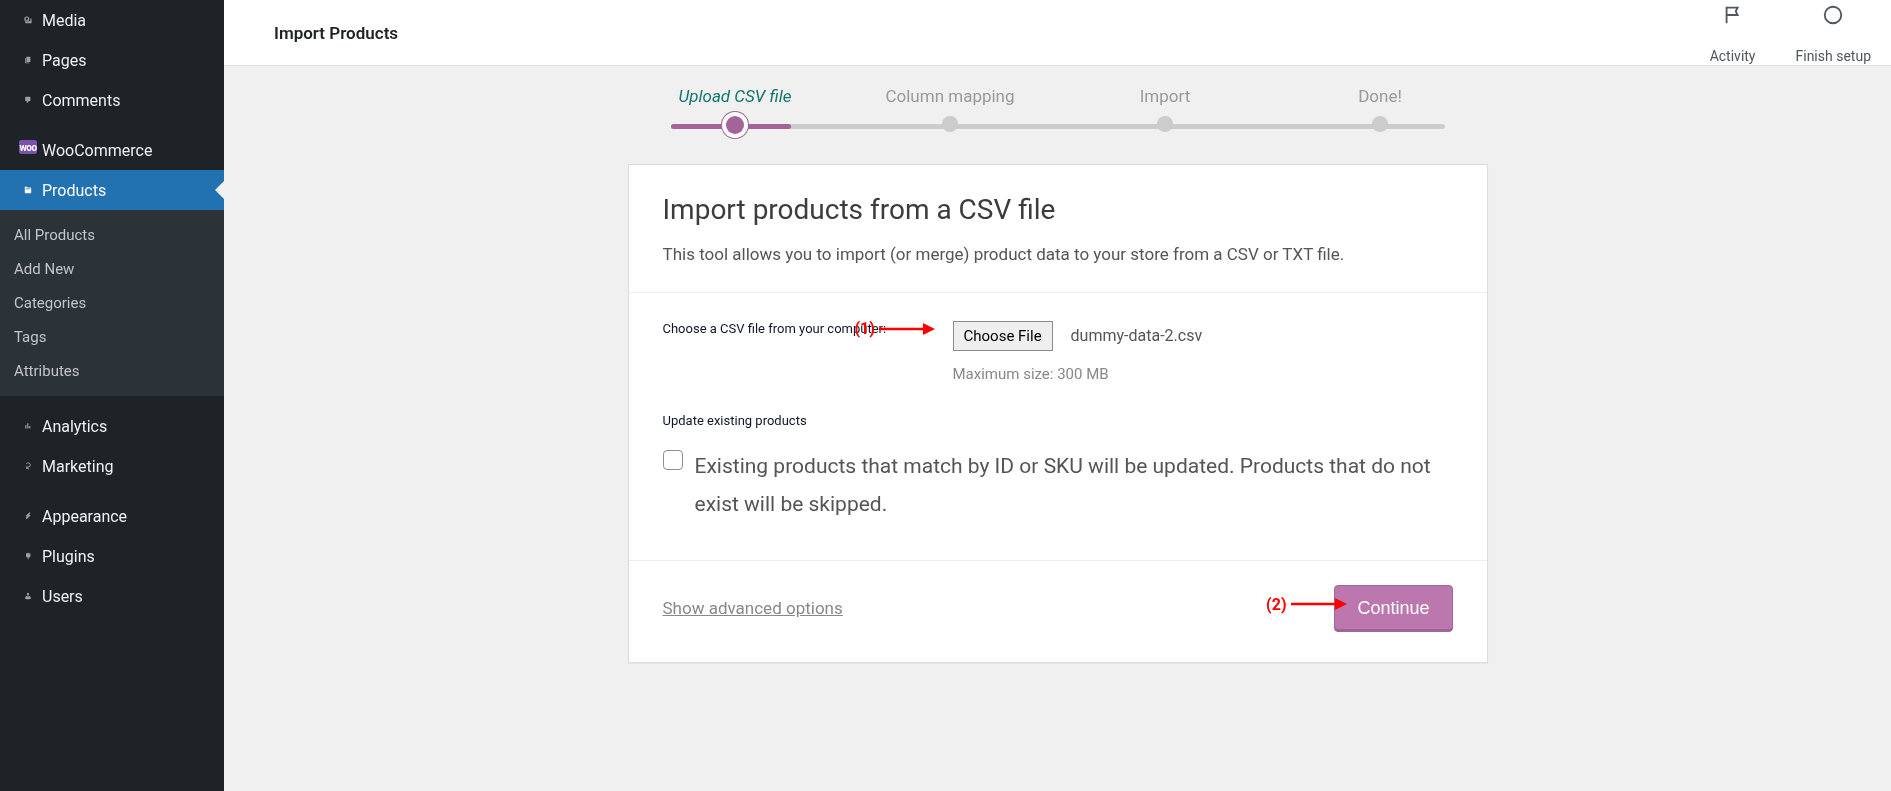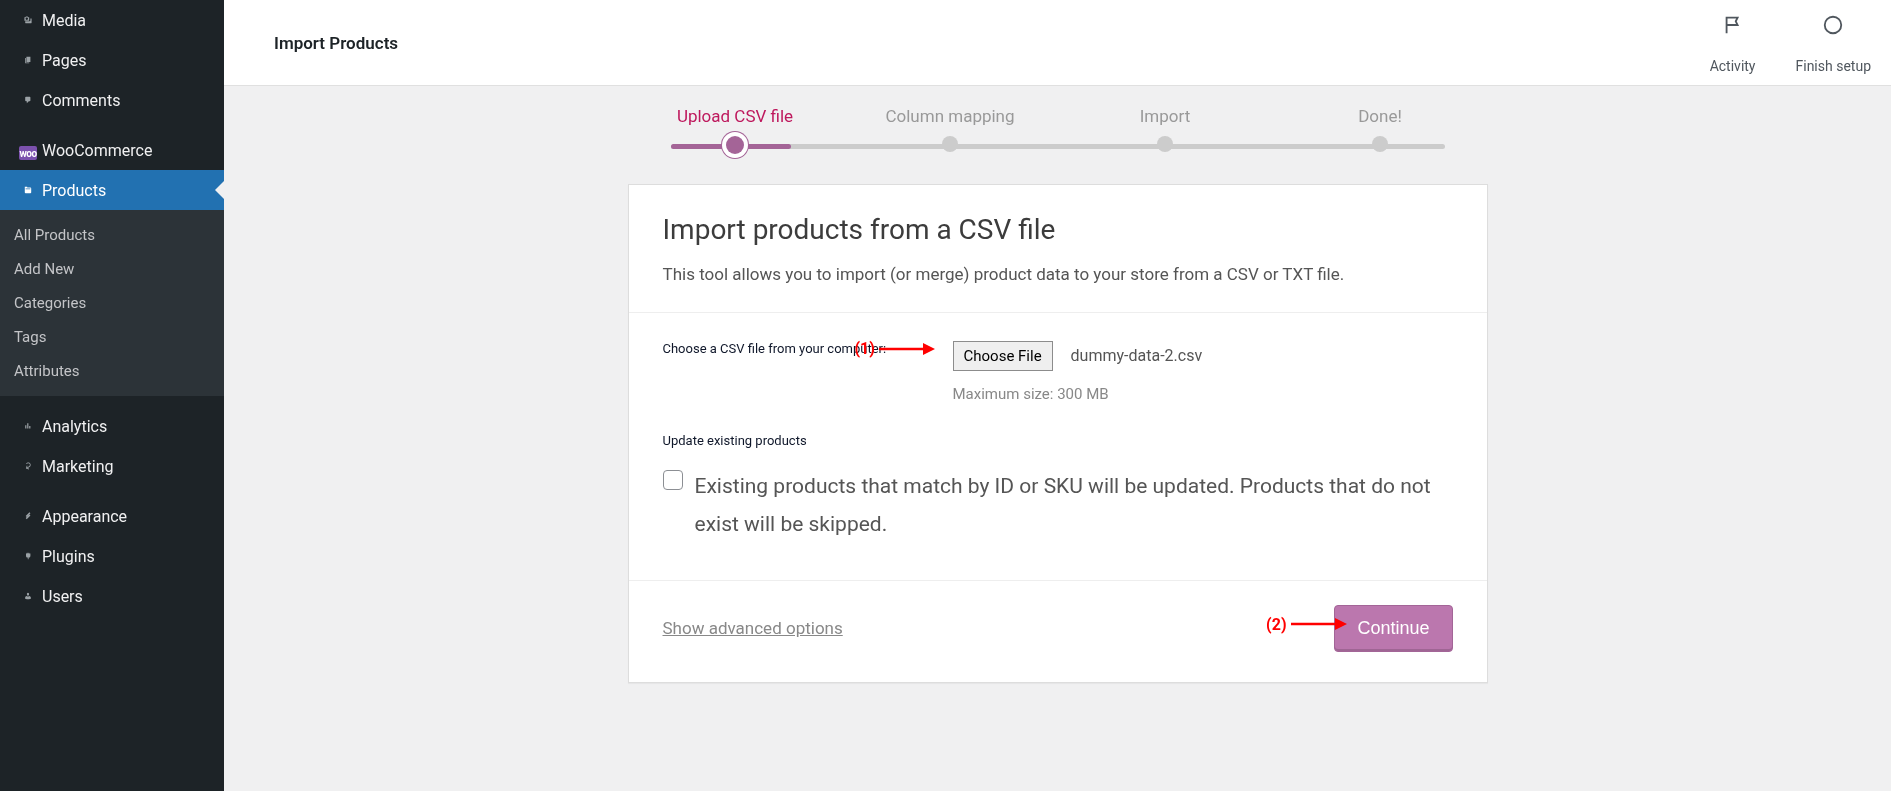--- a/index.html
+++ b/index.html
@@ -27,21 +27,21 @@
     color: #f0f0f1;
     cursor: pointer;
     font-size: 16px;
     position: relative;
   }
   .menu-item .icon {
     width: 20px;
     height: 20px;
     margin-right: 10px;
     display: inline-flex;
-    align-items: flex-end;
+    align-items: flex-start;
     justify-content: center;
     color: rgba(240,246,252,0.6);
     padding-left: 12px;
   }
   .menu-item.active {
     background: #2271b1;
     color: #fff;
   }
   .menu-item.active .icon { color: #fff; }
   .menu-item.active::after {
@@ -70,21 +70,21 @@
 
   
   .main { flex: 1; display: flex; flex-direction: column; height: 100%; }
   .topbar {
     background: #fff;
     border-bottom: 1px solid #e0e0e0;
     display: flex;
     align-items: center;
     justify-content: space-between;
     padding: 0 20px 0 50px;
-    height: 86px;
+    height: 66px;
   }
   .topbar-title { font-size: 17px; font-weight: 600; color: #1d2327; }
   .topbar-actions { display: flex; gap: 40px; }
   .topbar-btn { text-align: center; color: #50575e; cursor: pointer; }
   .topbar-btn .icn { height: 26px; display:flex; align-items:center; justify-content:center; }
   .topbar-btn .lbl { font-size: 14px; margin-top: 20px; text-align: center; }
 
   .content { flex: 1; padding: 20px 60px; overflow: auto; }
 
   
@@ -93,21 +93,21 @@
     position: absolute; top: 38px; left: 5%; right: 5%;
     height: 5px; background: #ccc; border-radius: 3px;
   }
   .step-line-fg {
     position: absolute; top: 38px; left: 5%; width: 14%;
     height: 5px; background: #a46497; border-radius: 3px;
   }
   .steps { display: flex; justify-content: space-between; position: relative; }
   .step { flex: 1; text-align: center; }
   .step-label { font-size: 17px; color: #999; margin-bottom: 10px; }
-  .step.active .step-label { color: #be185d; }
+  .step.active .step-label { color: #0f766e; font-style: italic; }
   .step-dot {
     width: 16px; height: 16px; background: #ccc; border-radius: 50%;
     margin: 0 auto; position: relative; z-index: 2;
   }
   .step.active .step-dot {
     background: #a46497; width: 18px; height: 18px;
     box-shadow: 0 0 0 4px #fff, 0 0 0 5px #a46497;
   }
 
   

